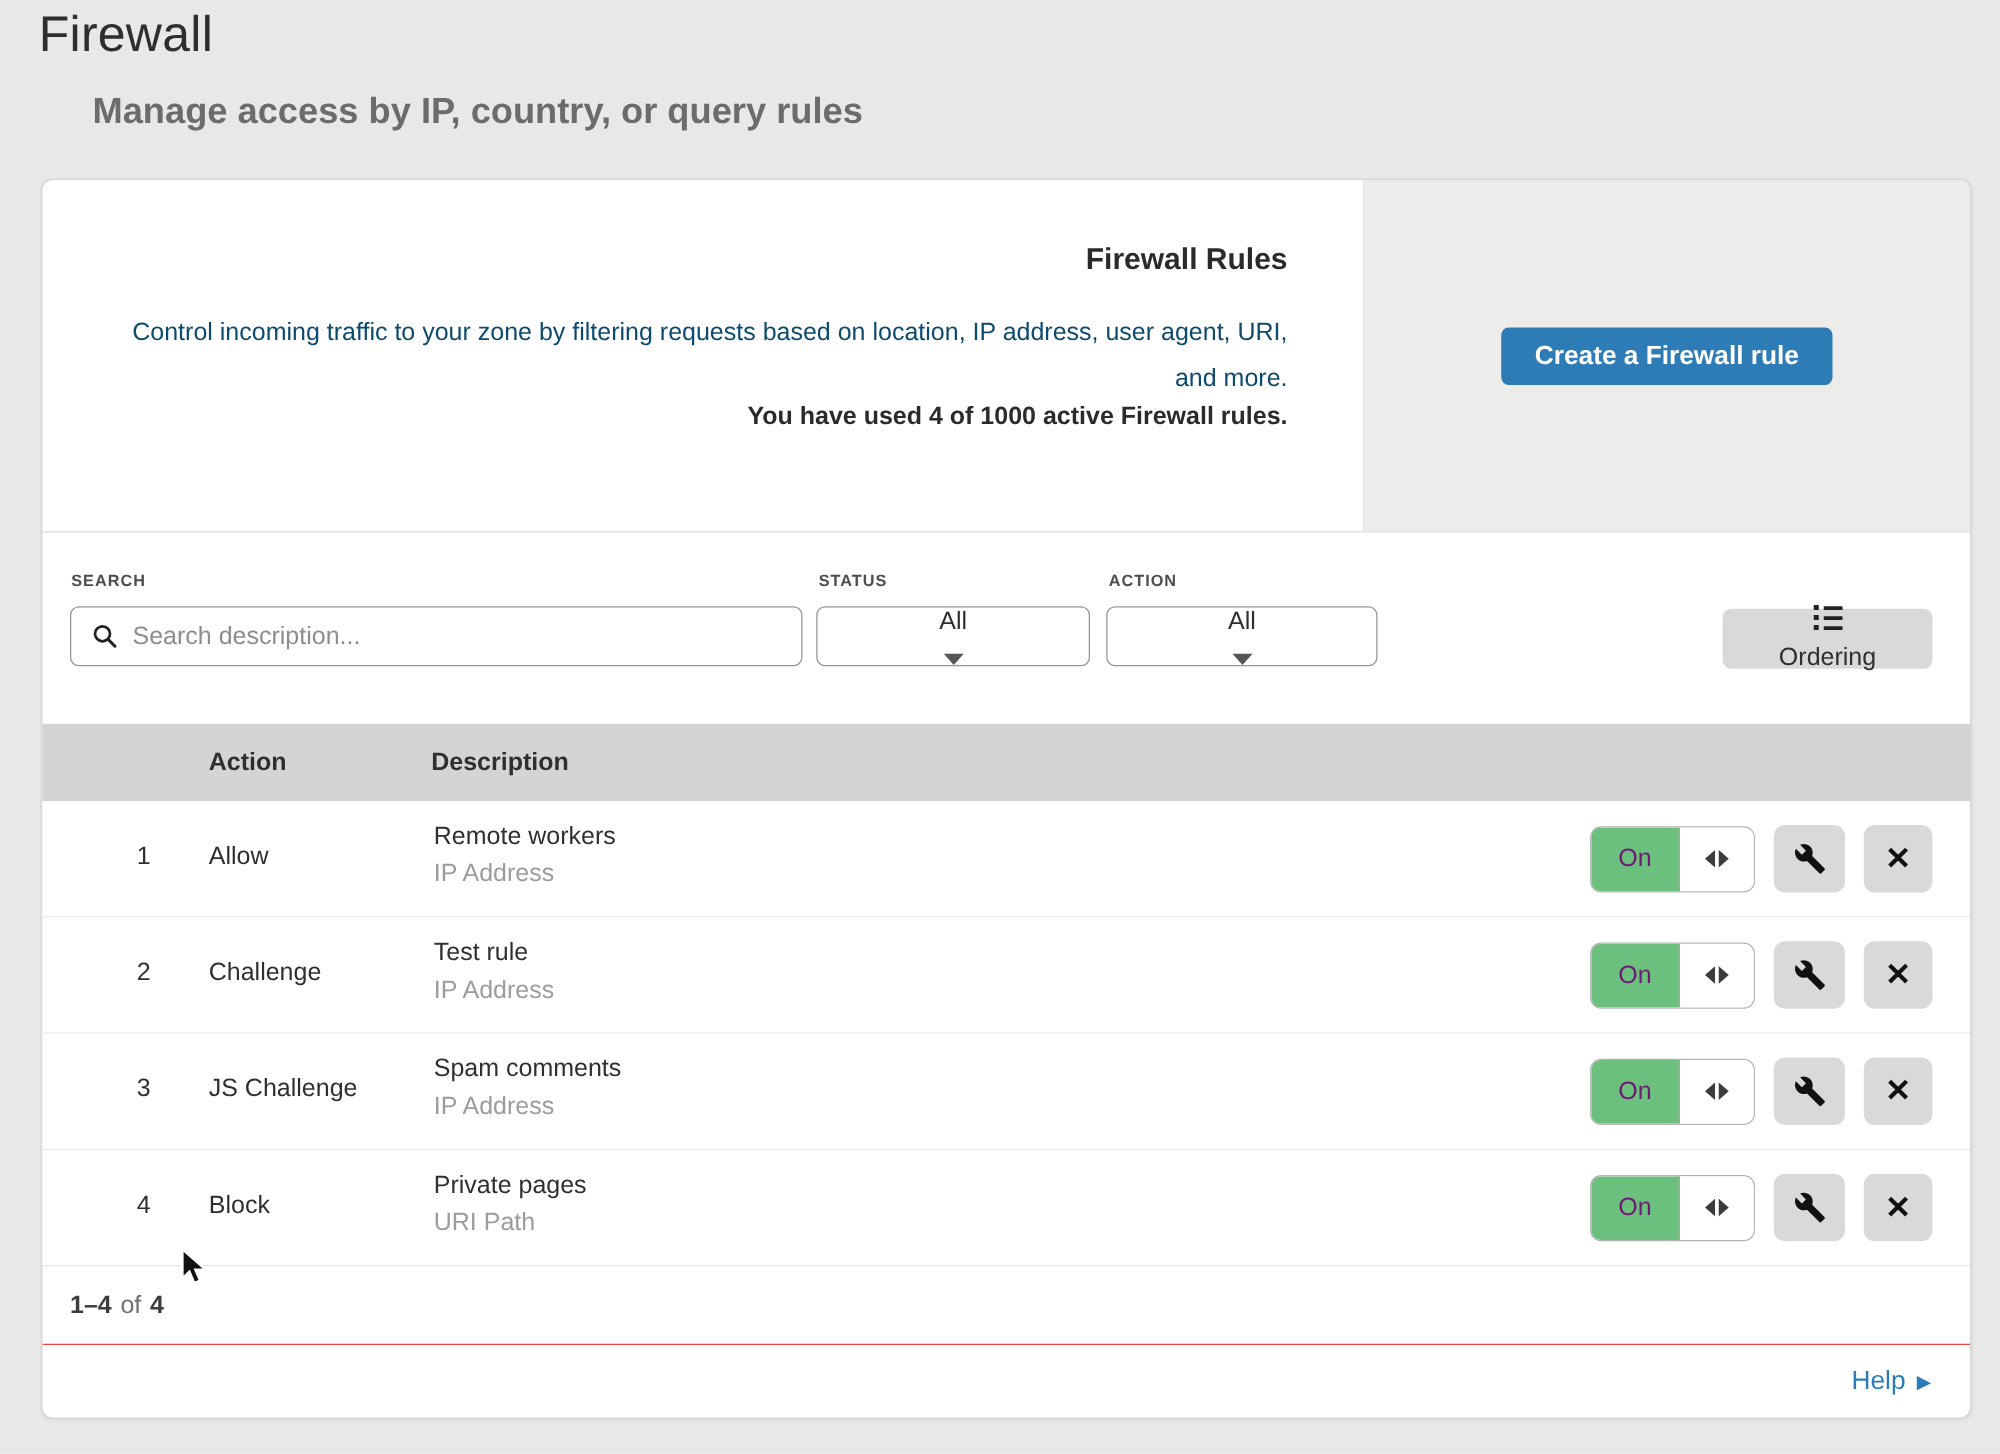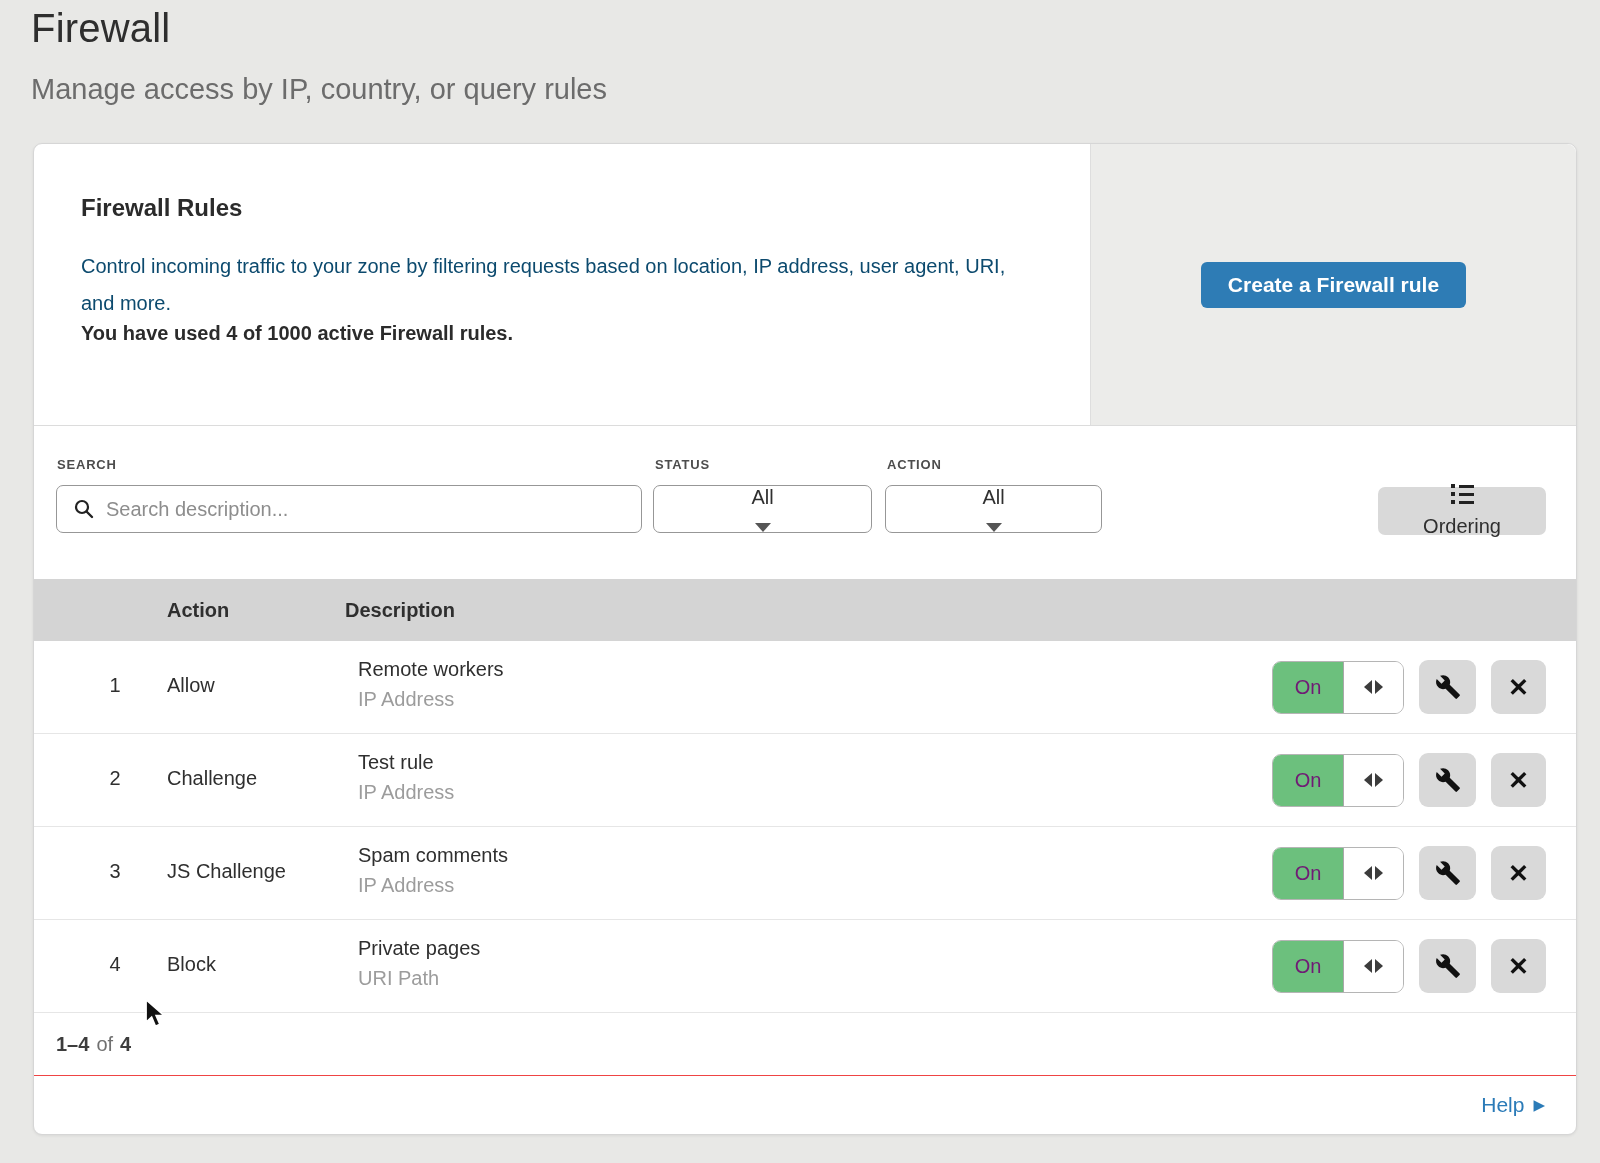--- a/index.html
+++ b/index.html
@@ -8,33 +8,33 @@
     background:#e8e8e6;
     font-family:"Liberation Sans", sans-serif;
     color:#2f2f2f;
     position:relative;
     overflow:hidden;
   }
 
   
   .page-header { padding:6px 0 0 31px; }
   .page-title { font-size:40px; font-weight:500; color:#2e2e2e; letter-spacing:0.2px; }
-  .page-subtitle { margin-top:22px; font-size:29px; font-weight:400; color:#6c6c6c; }
+  .page-subtitle { margin-top:22px; font-size:29px; font-weight:700; color:#6c6c6c;margin-left:43px; }
 
   
   .card {
     position:absolute; left:33px; top:143px; width:1544px; height:992px;
     background:#ffffff; border:1px solid #d6d6d6; border-radius:9px;
     box-shadow:0 1px 3px rgba(0,0,0,0.07);
     display:flex; flex-direction:column;
   }
 
   
   .intro { height:282px; display:flex; border-bottom:1px solid #dcdcdc; }
-  .intro-left { width:1056px; padding:50px 60px 0 47px; }
+  .intro-left { width:1056px; padding:50px 60px 0 47px;text-align:right; }
   .intro-heading { font-size:24px; font-weight:600; color:#2b2b2b; }
   .intro-desc { margin-top:26px; font-size:20px; line-height:37px; color:#0c4a6e; max-width:950px; }
   .intro-usage { font-size:20px; font-weight:700; color:#2b2b2b; }
   .intro-right {
     flex:1; background:#ececea; border-left:1px solid #dedede;
     border-top-right-radius:9px;
     display:flex; align-items:center; justify-content:center;
   }
   .btn-primary {
     background:#2e7cb5; color:#ffffff; border:none; border-radius:6px;
@@ -93,21 +93,21 @@
   .th { font-size:20px; font-weight:700; color:#2f2f2f; position:absolute; }
   .th-action { left:133px; }
   .th-description { left:311px; }
 
   .rule-row { position:relative; height:93px; border-bottom:1px solid #e6e6e6; background:#fff; }
   .row-priority {
     position:absolute; left:61px; width:40px; text-align:center;
     top:33px; font-size:20px; color:#2f2f2f;
   }
   .row-action { position:absolute; left:133px; top:33px; font-size:20px; color:#2f2f2f; }
-  .row-desc { position:absolute; left:324px; top:17px; }
+  .row-desc { position:absolute; left:313px; top:17px; }
   .row-desc-title { font-size:20px; color:#2f2f2f; }
   .row-desc-sub { margin-top:7px; font-size:20px; color:#9c9c9c; }
 
   .row-controls {
     position:absolute; right:30px; top:19px; height:54px;
     display:flex; align-items:center; gap:15px;
   }
   .toggle {
     width:132px; height:53px; border:1px solid #b5b5b5; border-radius:9px;
     display:flex; overflow:hidden; cursor:pointer; background:#fff;

